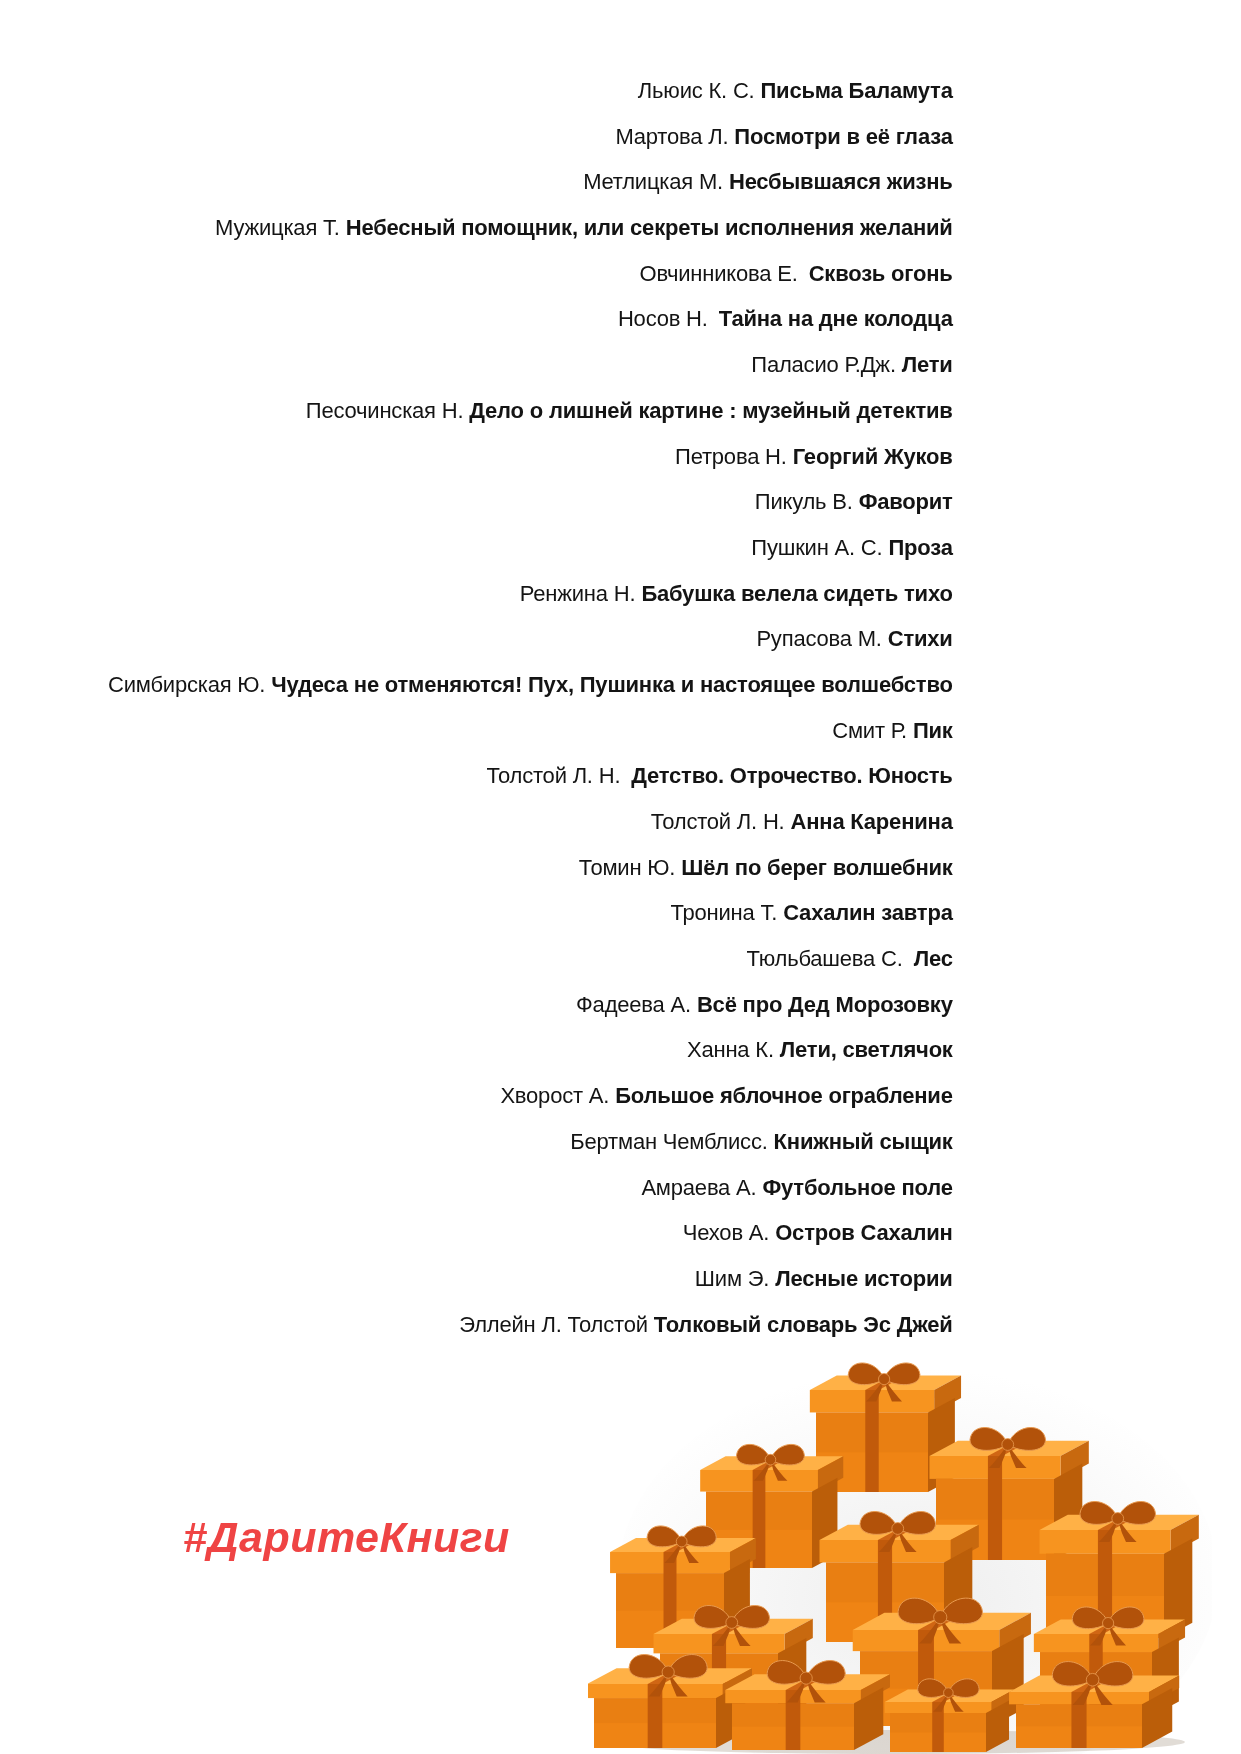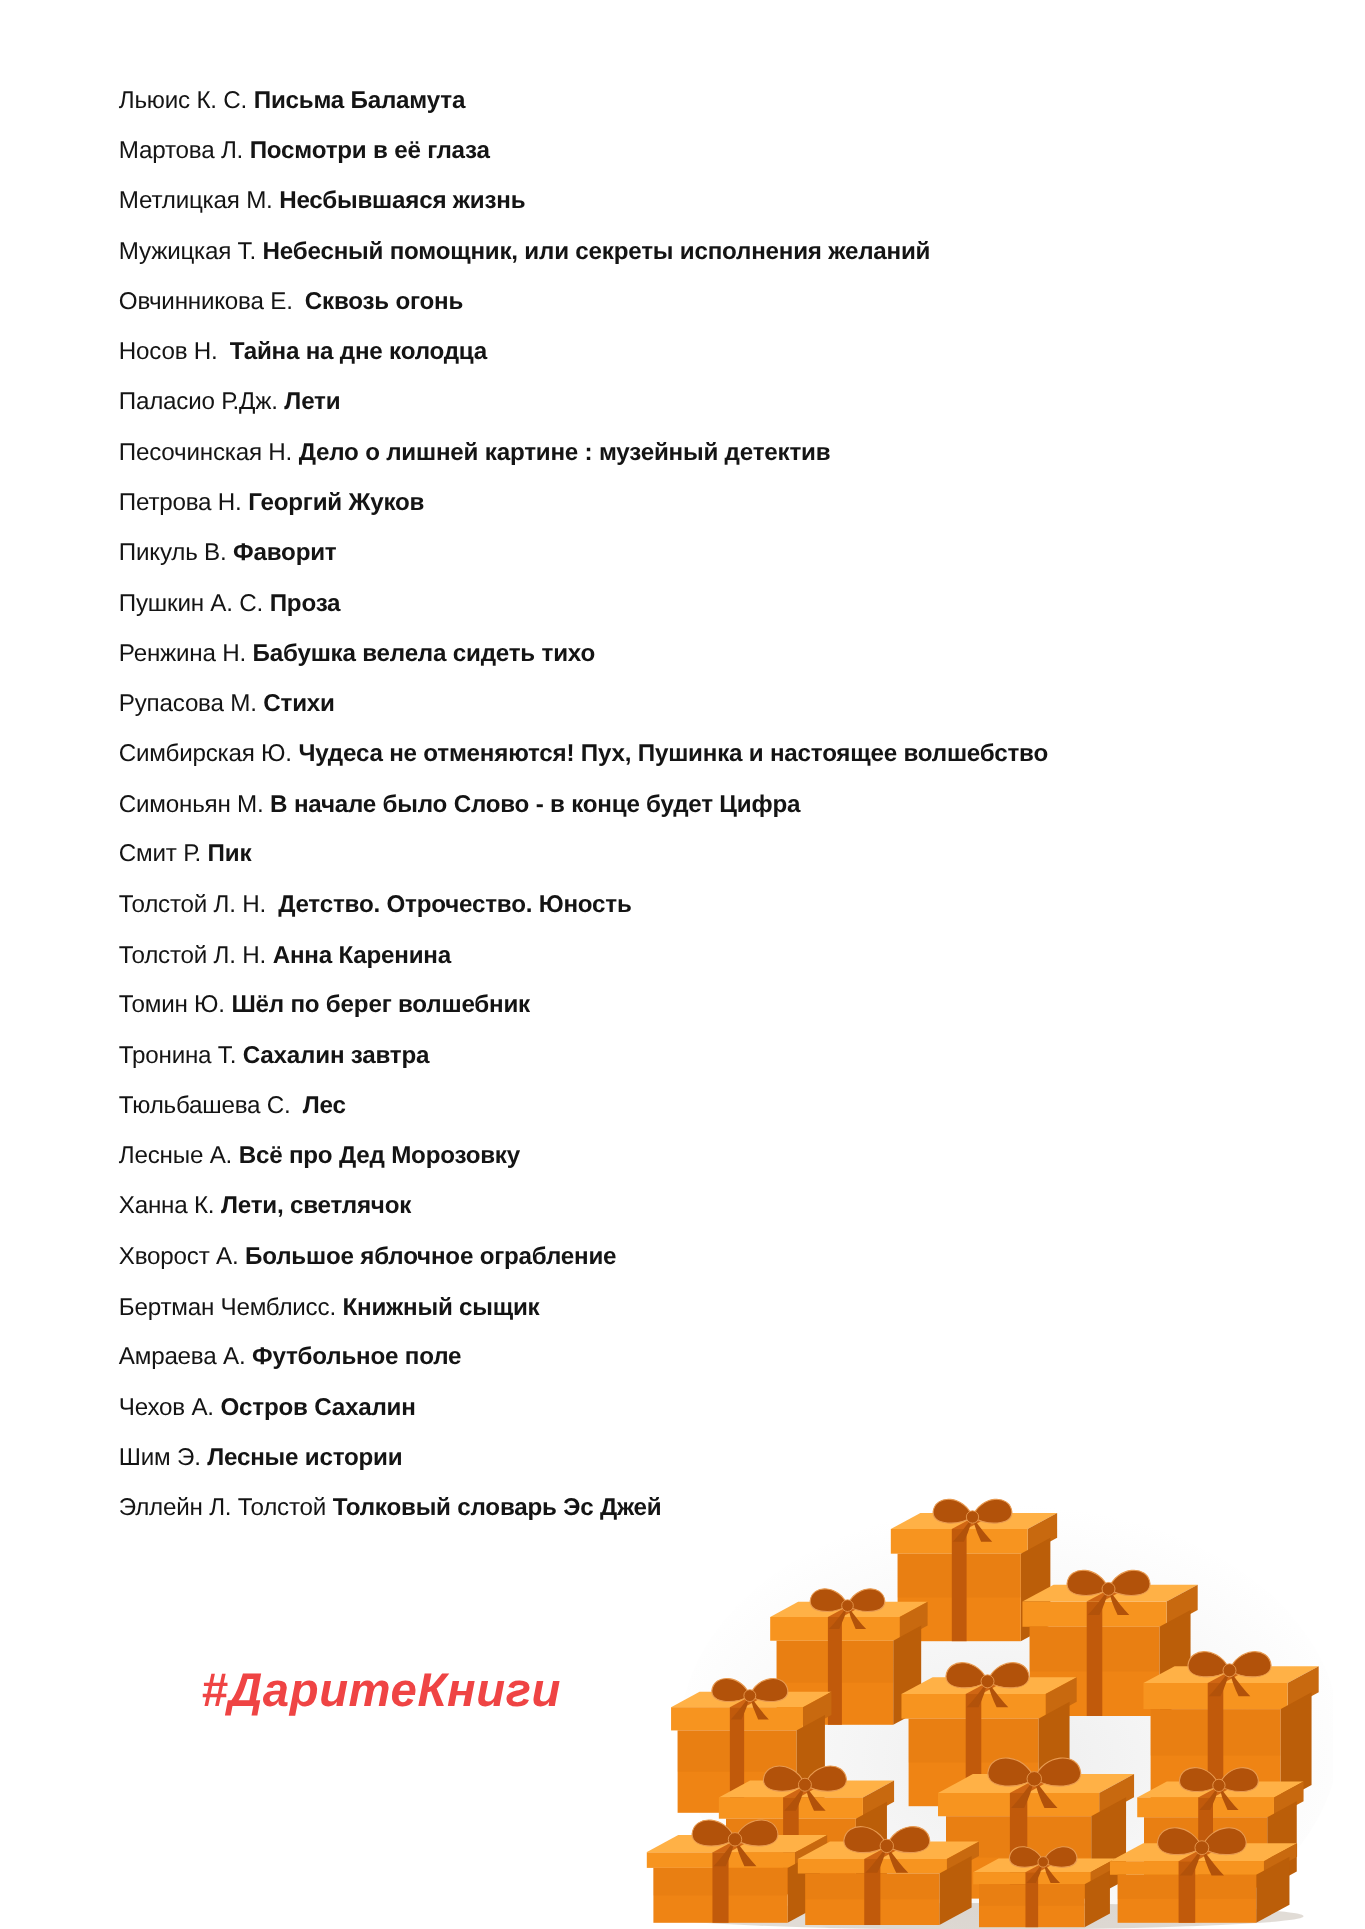--- a/index.html
+++ b/index.html
@@ -40,45 +40,44 @@
   .gift-pile{
     position:absolute;
     left:588px;top:1328px;
     width:624px;height:426px;
   }
   .gift-pile svg{display:block;width:100%;height:100%;}
 </style>
 </head>
 <body>
 
-<div class="page" style="background: rgb(255, 255, 255); color: rgb(20, 20, 20);">
+<div class="page" style="background: rgb(255, 255, 255); color: rgb(20, 20, 20); text-align: right;">
 
   <ol class="book-list">
     <li><span class="author">Льюис К. С.</span><span class="title">Письма Баламута</span></li>
     <li><span class="author">Мартова Л.</span><span class="title">Посмотри в её глаза</span></li>
     <li><span class="author">Метлицкая М.</span><span class="title">Несбывшаяся жизнь</span></li>
     <li><span class="author">Мужицкая Т.</span><span class="title">Небесный помощник, или секреты исполнения желаний</span></li>
     <li class="wide-gap"><span class="author">Овчинникова Е.</span><span class="title">Сквозь огонь</span></li>
     <li class="wide-gap"><span class="author">Носов Н.</span><span class="title">Тайна на дне колодца</span></li>
     <li><span class="author">Паласио Р.Дж.</span><span class="title">Лети</span></li>
     <li><span class="author">Песочинская Н.</span><span class="title">Дело о лишней картине : музейный детектив</span></li>
     <li><span class="author">Петрова Н.</span><span class="title">Георгий Жуков</span></li>
     <li><span class="author">Пикуль В.</span><span class="title">Фаворит</span></li>
     <li><span class="author">Пушкин А. С.</span><span class="title">Проза</span></li>
     <li><span class="author">Ренжина Н.</span><span class="title">Бабушка велела сидеть тихо</span></li>
     <li><span class="author">Рупасова М.</span><span class="title">Стихи</span></li>
     <li><span class="author">Симбирская Ю.</span><span class="title">Чудеса не отменяются! Пух, Пушинка и настоящее волшебство</span></li>
-    <li><span class="author">Симоньян М.</span><span class="title">В начале было Слово - в конце будет Цифра</span></li>
     <li><span class="author">Смит Р.</span><span class="title">Пик</span></li>
     <li class="wide-gap"><span class="author">Толстой Л. Н.</span><span class="title">Детство. Отрочество. Юность</span></li>
     <li><span class="author">Толстой Л. Н.</span><span class="title">Анна Каренина</span></li>
     <li><span class="author">Томин Ю.</span><span class="title">Шёл по берег волшебник</span></li>
     <li><span class="author">Тронина Т.</span><span class="title">Сахалин завтра</span></li>
     <li class="wide-gap"><span class="author">Тюльбашева С.</span><span class="title">Лес</span></li>
-    <li><span class="author">Лесные А.</span><span class="title">Всё про Дед Морозовку</span></li>
+    <li><span class="author">Фадеева А.</span><span class="title">Всё про Дед Морозовку</span></li>
     <li><span class="author">Ханна К.</span><span class="title">Лети, светлячок</span></li>
     <li><span class="author">Хворост А.</span><span class="title">Большое яблочное ограбление</span></li>
     <li><span class="author">Бертман Чемблисс.</span><span class="title">Книжный сыщик</span></li>
     <li><span class="author">Амраева А.</span><span class="title">Футбольное поле</span></li>
     <li><span class="author">Чехов А.</span><span class="title">Остров Сахалин</span></li>
     <li><span class="author">Шим Э.</span><span class="title">Лесные истории</span></li>
     <li><span class="author">Эллейн Л. Толстой</span><span class="title">Толковый словарь Эс Джей</span></li>
   </ol>
 
   <div class="hashtag" style="color: #ef4444;">#ДаритеКниги</div>

